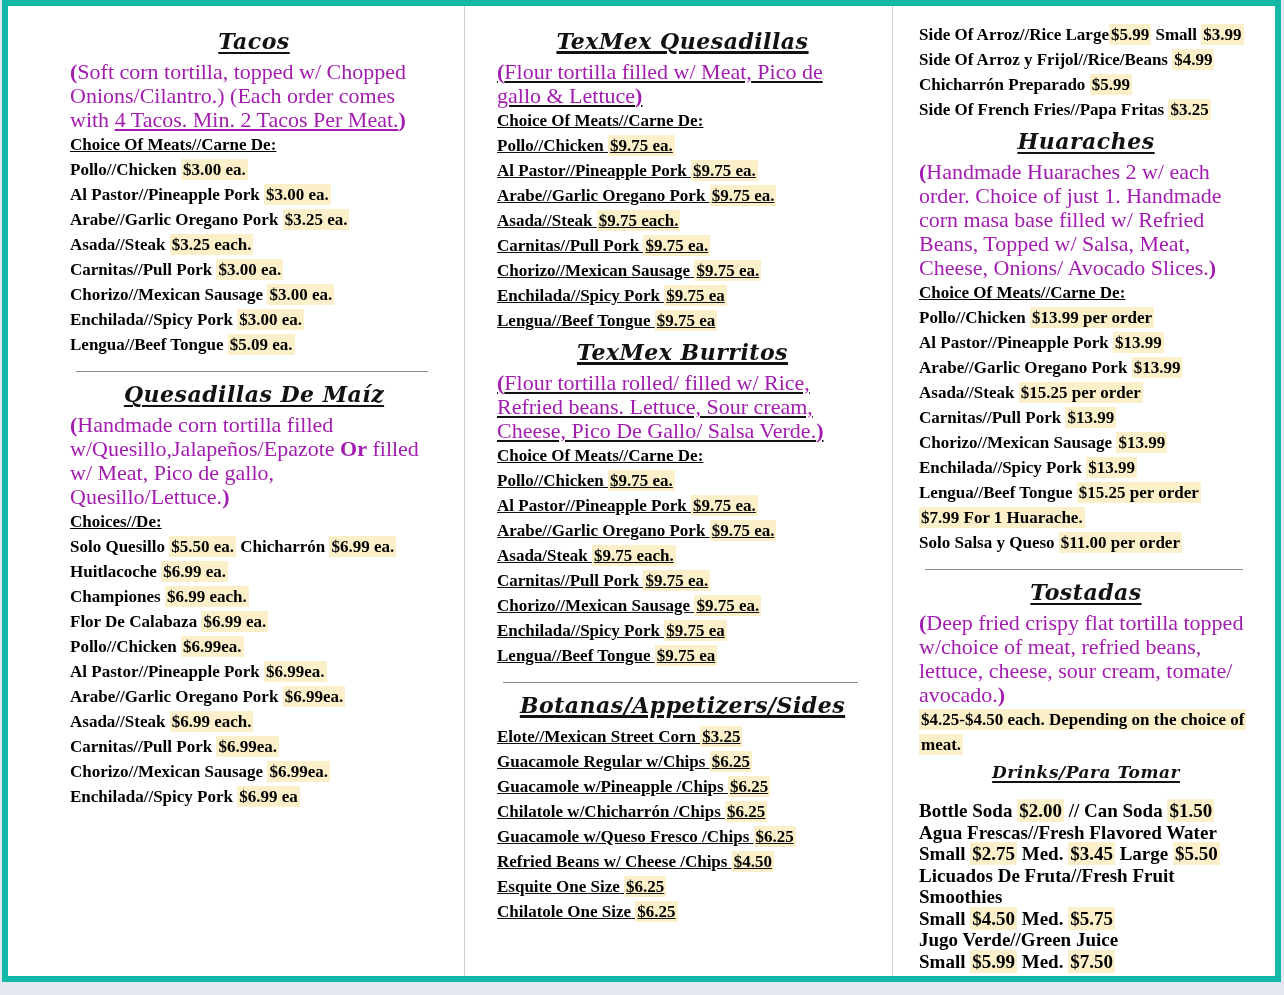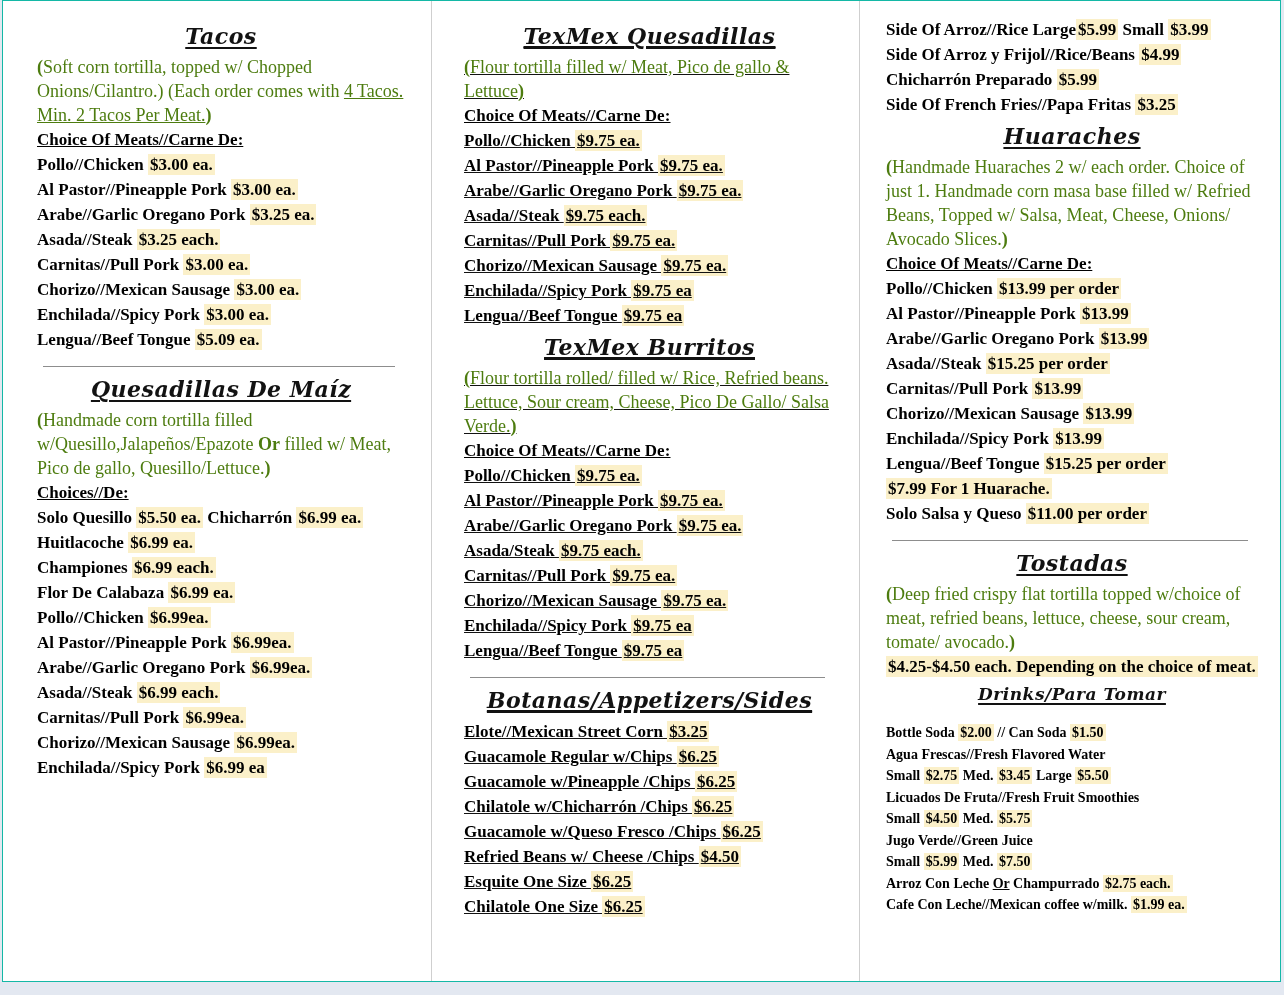--- a/index.html
+++ b/index.html
@@ -22,22 +22,23 @@
     background: var(--bg);
     overflow: hidden;
   }
   .paper {
     position: absolute;
     left: 2px;
     top: 0;
     width: 1279px;
     height: 982px;
     background: var(--paper);
-    border: 1px solid #14b8a6;
+    border: 6px solid #14b8a6;
     display: flex;
+    padding-left: 28px;
   }
   .col {
     overflow: hidden;
     padding-top: 16px;
   }
   .col1 { width: 429px; padding-left: 34px; padding-right: 26px; border-right: 1px solid #cfcfcf; }
   .col2 { width: 428px; padding-left: 32px; padding-right: 24px; border-right: 1px solid #cfcfcf; text-decoration: underline; }
   .col3 { flex: 1; padding-left: 26px; padding-right: 22px; }
 
   .title {
@@ -59,27 +60,27 @@
 
   .line { }
   .item {
     font-weight: bold;
     font-size: 17px;
     line-height: 25px;
     color: #000;
   }
   .desc {
     font-weight: normal;
-    font-size: 18px;
+    font-size: 22px;
     line-height: 24px;
-    color: #4d7c0f;
+    color: #a21caf;
   }
   .small {
     font-weight: bold;
-    font-size: 14px;
+    font-size: 19px;
     line-height: 21.5px;
     color: #000;
   }
 
   .seg-b  { font-weight: bold; }
   .seg-u  { text-decoration: underline; }
   .seg-bu { font-weight: bold; text-decoration: underline; }
   .seg-p  {
     font-weight: bold;
     background: var(--hl);

